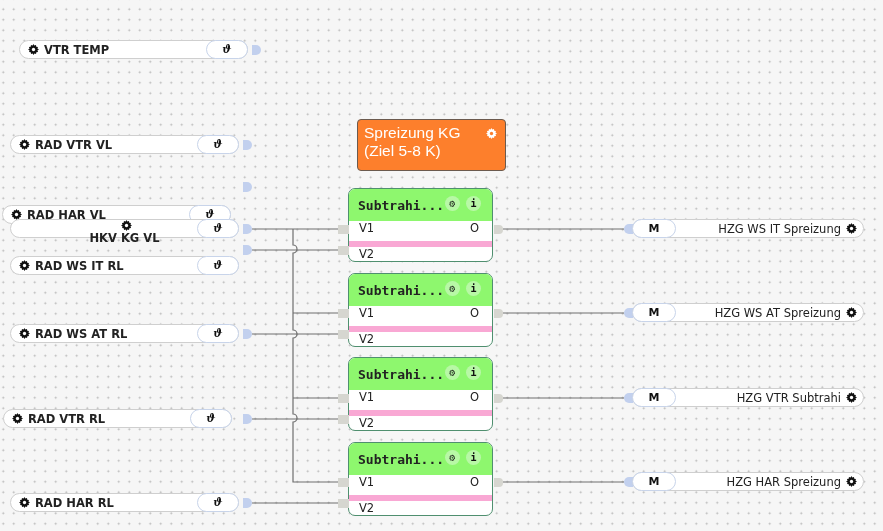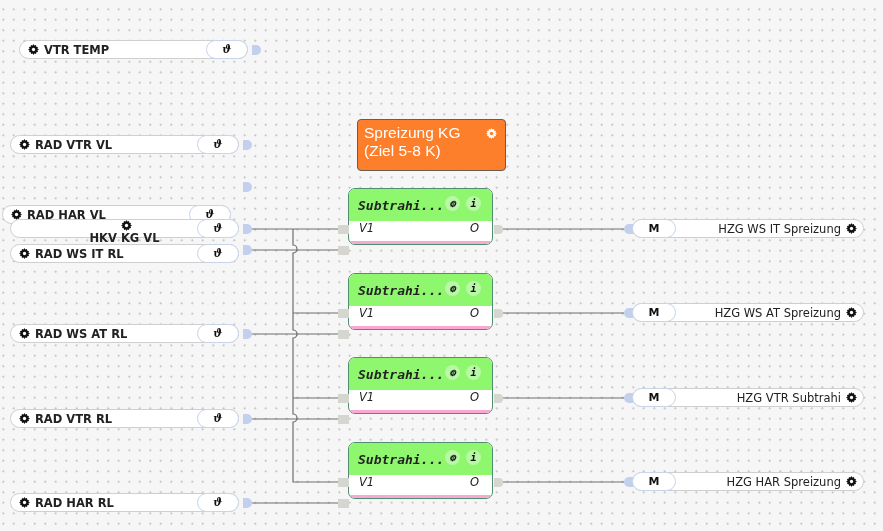--- a/index.html
+++ b/index.html
@@ -53,22 +53,22 @@
     position:absolute; left:357px; top:91px; width:149px; height:52px; box-sizing:border-box;
     background:#fd7f2c; border:1px solid #6b5a4e; border-radius:4px;
     color:#fff; font-family:"Liberation Sans", sans-serif; font-size:15.5px; line-height:18px;
     padding:4px 6px;
     margin-top:28px;
   }
   .comment .gear { position:absolute; right:8px; top:8px; width:11px; height:11px; }
 
   
   .block {
-    position:absolute; width:145px; height:57px; box-sizing:border-box;
-    border:1.5px solid #4f8f6f; border-radius:7px; background:#fff; overflow:hidden;font-style:italic;
+    position:absolute; width:145px; height:74px; box-sizing:border-box;
+    border:1.5px solid #4f8f6f; border-radius:7px; background:#fff; overflow:hidden;
   }
   .block .head {
     height:32px; background:#8ef76e; display:flex; align-items:center; position:relative;
   }
   .block .title {
     font-family:"DejaVu Sans Mono", monospace; font-weight:bold; font-size:13px; color:#222;
     margin-left:9px;
   }
   .block .btn {
     position:absolute; top:7px; width:15px; height:15px; border-radius:50%;
@@ -141,41 +141,41 @@
   <div class="in-node" style="left:10px;top:219px;flex-direction:column;">
     <svg class="gear" viewBox="0 0 16 16">
         <path fill="#111" d="M8 0l1.2 2.2 2.4-.8.4 2.5 2.5.4-.8 2.4L16 8l-2.2 1.2.8 2.4-2.5.4-.4 2.5-2.4-.8L8 16l-1.2-2.2-2.4.8-.4-2.5-2.5-.4.8-2.4L0 8l2.2-1.2-.8-2.4 2.5-.4.4-2.5 2.4.8z"></path>
         <circle cx="8" cy="8" r="2.4" fill="#fff"></circle>
       </svg>
     <span class="label">HKV KG VL</span>
     <span class="type">ϑ</span>
   </div>
   <div class="in-port" style="left:243px;top:224px;"></div>
 
-  <div class="in-node" style="left:10px;top:244px;text-align:right;">
+  <div class="in-node" style="left:10px;top:256px;text-align:right;">
     <svg class="gear" viewBox="0 0 16 16">
         <path fill="#111" d="M8 0l1.2 2.2 2.4-.8.4 2.5 2.5.4-.8 2.4L16 8l-2.2 1.2.8 2.4-2.5.4-.4 2.5-2.4-.8L8 16l-1.2-2.2-2.4.8-.4-2.5-2.5-.4.8-2.4L0 8l2.2-1.2-.8-2.4 2.5-.4.4-2.5 2.4.8z"></path>
         <circle cx="8" cy="8" r="2.4" fill="#fff"></circle>
       </svg>
     <span class="label">RAD WS IT RL</span>
     <span class="type">ϑ</span>
   </div>
   <div class="in-port" style="left:243px;top:245px;"></div>
 
   <div class="in-node" style="left:10px;top:324px;">
     <svg class="gear" viewBox="0 0 16 16">
         <path fill="#111" d="M8 0l1.2 2.2 2.4-.8.4 2.5 2.5.4-.8 2.4L16 8l-2.2 1.2.8 2.4-2.5.4-.4 2.5-2.4-.8L8 16l-1.2-2.2-2.4.8-.4-2.5-2.5-.4.8-2.4L0 8l2.2-1.2-.8-2.4 2.5-.4.4-2.5 2.4.8z"></path>
         <circle cx="8" cy="8" r="2.4" fill="#fff"></circle>
       </svg>
     <span class="label">RAD WS AT RL</span>
     <span class="type">ϑ</span>
   </div>
   <div class="in-port" style="left:243px;top:329px;"></div>
 
-  <div class="in-node" style="left:10px;top:409px;">
+  <div class="in-node" style="left:3px;top:409px;">
     <svg class="gear" viewBox="0 0 16 16">
         <path fill="#111" d="M8 0l1.2 2.2 2.4-.8.4 2.5 2.5.4-.8 2.4L16 8l-2.2 1.2.8 2.4-2.5.4-.4 2.5-2.4-.8L8 16l-1.2-2.2-2.4.8-.4-2.5-2.5-.4.8-2.4L0 8l2.2-1.2-.8-2.4 2.5-.4.4-2.5 2.4.8z"></path>
         <circle cx="8" cy="8" r="2.4" fill="#fff"></circle>
       </svg>
     <span class="label">RAD VTR RL</span>
     <span class="type">ϑ</span>
   </div>
   <div class="in-port" style="left:243px;top:414px;"></div>
 
   <div class="in-node" style="left:10px;top:493px;">

